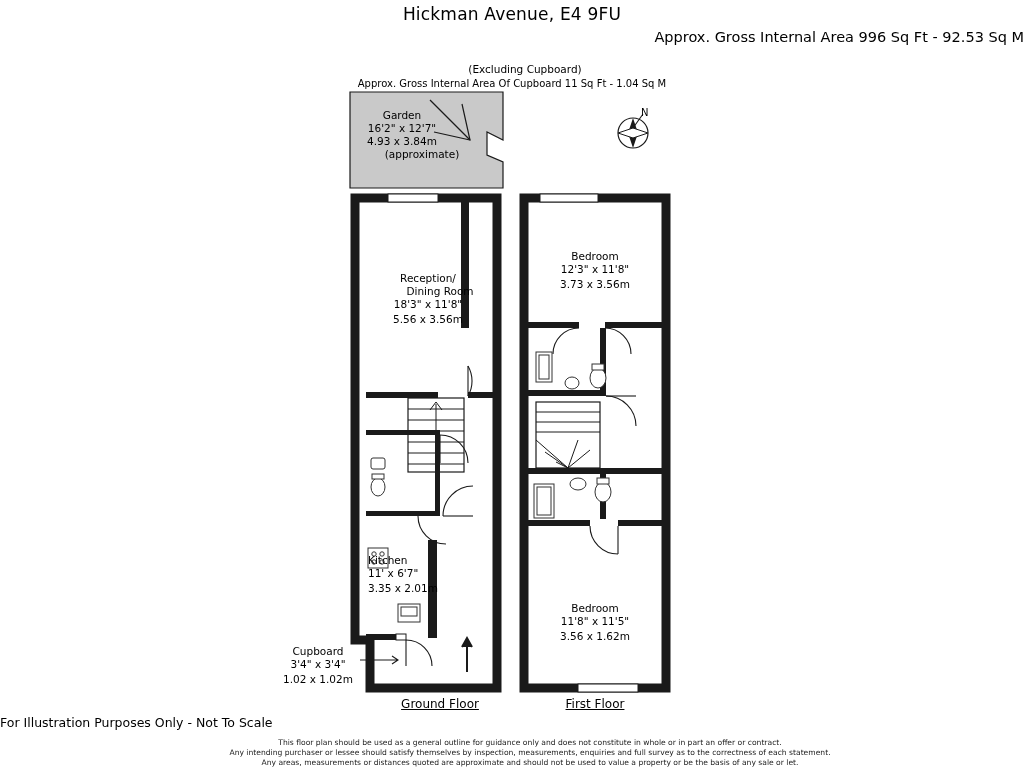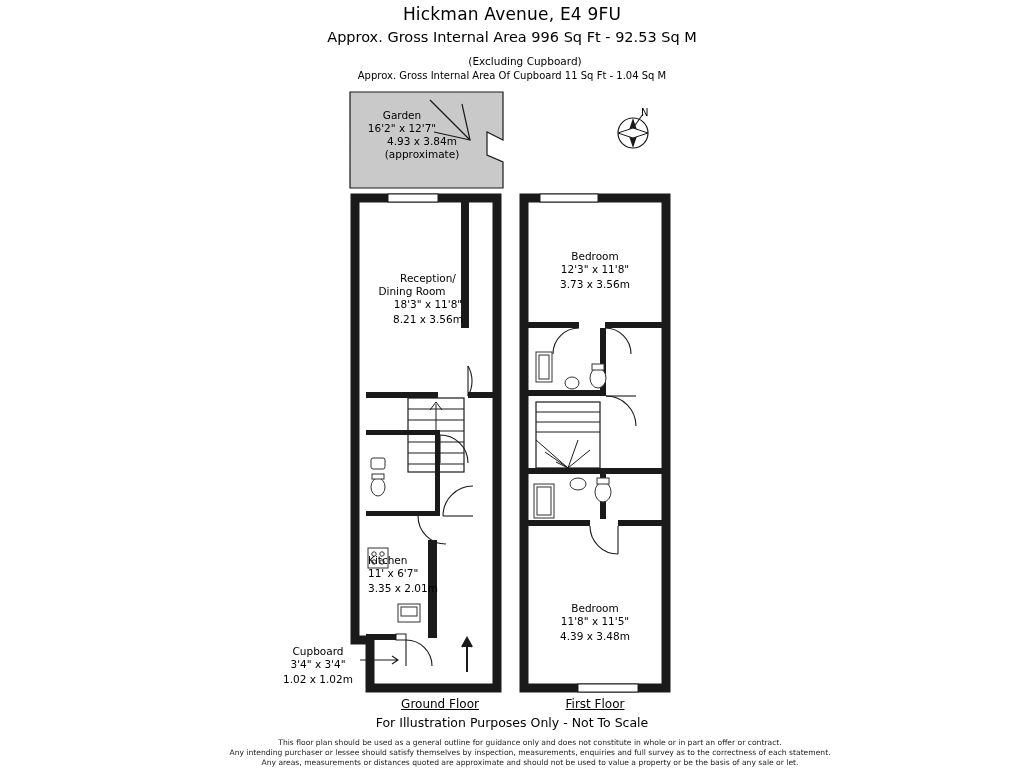--- a/index.html
+++ b/index.html
@@ -29,24 +29,25 @@
   }
   .title {
     font-size: 17px;
     letter-spacing: 0.2px;
     margin-top: 4px;
     font-family: "DejaVu Sans", sans-serif;
   }
   .area-line {
     font-size: 14.5px;
     margin-top: 5px;
+    text-align: right;
   }
   .sub-note {
     font-size: 10.5px;
-    margin-top: 10px;
+    margin-top: 18px;
     padding-left: 26px;
   }
   .area-line2 {
     font-size: 10px;
     margin-top: 3px;
   }
 
   
   .plan {
     position: absolute;
@@ -65,21 +66,20 @@
   }
   .floor-label {
     position: absolute;
     font-size: 12px;
     text-align: center;
     text-decoration: underline;
   }
   .footer {
     position: absolute;
     width: 1024px;
-    text-align: center;
     left: 0;
   }
   .footer .fl1 {
     font-size: 12.5px;
   }
   .disclaimer {
     position: absolute;
     width: 1024px;
     left: 0;
     text-align: center;
@@ -247,43 +247,43 @@
         <path d="M633,118 L628,133 L633,148 L638,133 Z" fill="#1a1a1a"></path>
         <path d="M618,133 L633,128 L648,133 L633,138 Z" fill="#ffffff" stroke="#1a1a1a" stroke-width="1"></path>
         <path d="M643,114 L633,128" stroke="#1a1a1a" stroke-width="1.1"></path>
       </g>
     </svg>
 
     <div class="compass-n" style="left:641px; top:107px;">N</div>
 
     <div class="label" style="left:352px; top:109px; width:100px;">Garden</div>
     <div class="label" style="left:352px; top:122px; width:100px;">16'2" x 12'7"</div>
-    <div class="label" style="left:352px; top:135px; width:100px;margin-left:20px;">4.93 x 3.84m</div>
+    <div class="label" style="left:352px; top:135px; width:100px;">4.93 x 3.84m</div>
     <div class="label" style="left:352px; top:148px; width:100px;padding-left:20px;">(approximate)</div>
 
     <div class="label" style="left:378px; top:272px; width:100px;">Reception/</div>
-    <div class="label" style="left:362px; top:285px; width:100px;">Dining Room</div>
+    <div class="label" style="left:390px; top:285px; width:100px;">Dining Room</div>
     <div class="label" style="left:378px; top:298px; width:100px;">18'3" x 11'8"</div>
-    <div class="label" style="left:378px; top:313px; width:100px;">8.21 x 3.56m</div>
+    <div class="label" style="left:378px; top:313px; width:100px;">5.56 x 3.56m</div>
 
     <div class="label" style="left:368px; top:554px; width:90px; text-align:left;">Kitchen</div>
     <div class="label" style="left:368px; top:567px; width:90px; text-align:left;">11' x 6'7"</div>
     <div class="label" style="left:368px; top:582px; width:90px; text-align:left;">3.35 x 2.01m</div>
 
     <div class="label" style="left:272px; top:645px; width:92px;">Cupboard</div>
     <div class="label" style="left:272px; top:658px; width:92px;">3'4" x 3'4"</div>
     <div class="label" style="left:272px; top:673px; width:92px;">1.02 x 1.02m</div>
 
     <div class="label" style="left:545px; top:250px; width:100px;">Bedroom</div>
     <div class="label" style="left:545px; top:263px; width:100px;">12'3" x 11'8"</div>
     <div class="label" style="left:545px; top:278px; width:100px;">3.73 x 3.56m</div>
 
     <div class="label" style="left:545px; top:602px; width:100px;">Bedroom</div>
     <div class="label" style="left:545px; top:615px; width:100px;">11'8" x 11'5"</div>
-    <div class="label" style="left:545px; top:630px; width:100px;">4.39 x 3.48m</div>
+    <div class="label" style="left:545px; top:630px; width:100px;">3.56 x 1.62m</div>
 
     <div class="floor-label" style="left:370px; top:697px; width:140px;">Ground Floor</div>
     <div class="floor-label" style="left:524px; top:697px; width:142px;">First Floor</div>
   </div>
 
   <div class="footer" style="top:715px;">
     <div class="fl1">For Illustration Purposes Only - Not To Scale</div>
   </div>
   <div class="disclaimer" style="top:738px;padding-left:18px;">
     <div>This floor plan should be used as a general outline for guidance only and does not constitute in whole or in part an offer or contract.</div>

